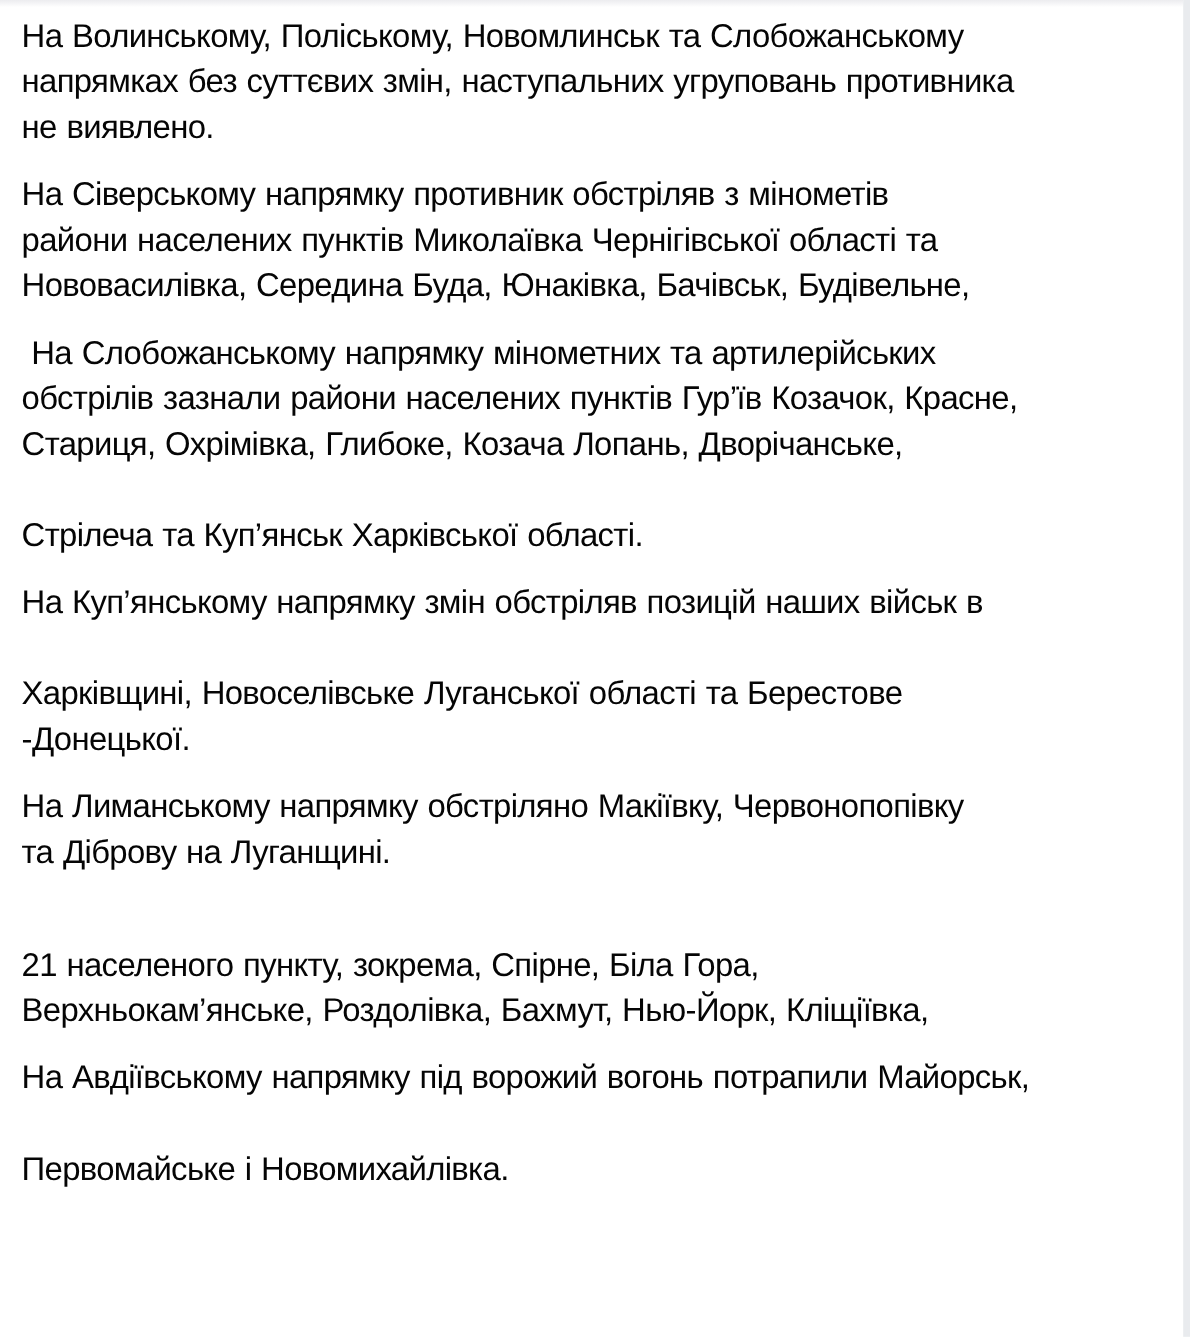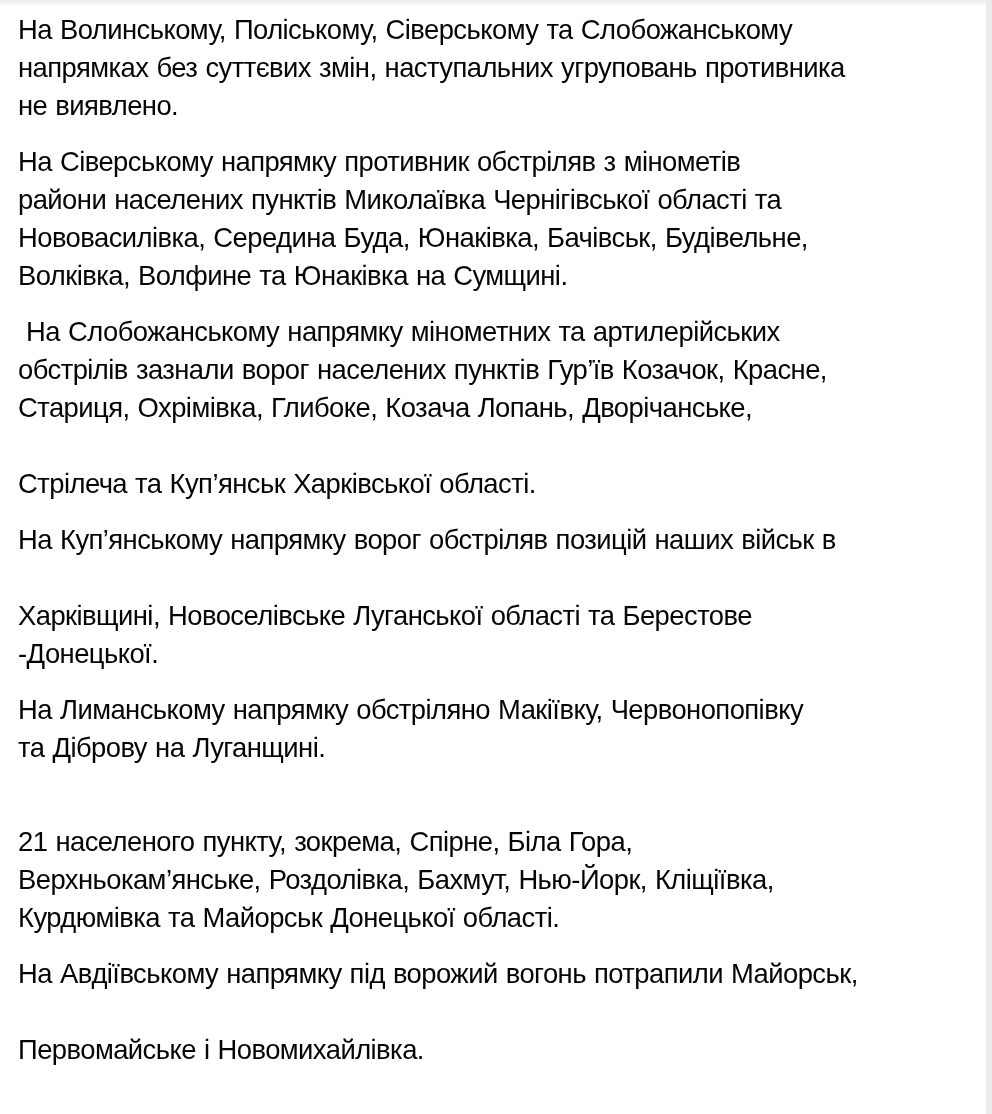--- a/index.html
+++ b/index.html
@@ -44,51 +44,49 @@
     }
   </style>
 </head>
 <body>
 
 <div class="top-edge"></div>
 <div class="right-strip"></div>
 
 <div class="post">
   <p>
-    <span>На Волинському, Поліському, Сіверському та Слобожанському</span><br>
+    <span>На Волинському, Поліському, Новомлинськ та Слобожанському</span><br>
     <span>напрямках без суттєвих змін, наступальних угруповань противника</span><br>
     <span>не виявлено.</span>
   </p>
   <p>
     <span>На Сіверському напрямку противник обстріляв з мінометів</span><br>
     <span>райони населених пунктів Миколаївка Чернігівської області та</span><br>
     <span>Нововасилівка, Середина Буда, Юнаківка, Бачівськ, Будівельне,</span><br>
-    <span>Волківка, Волфине та Юнаківка на Сумщині.</span>
   </p>
   <p>
     <span>&nbsp;На Слобожанському напрямку мінометних та артилерійських</span><br>
-    <span>обстрілів зазнали ворог населених пунктів Гур’їв Козачок, Красне,</span><br>
+    <span>обстрілів зазнали райони населених пунктів Гур’їв Козачок, Красне,</span><br>
     <span>Стариця, Охрімівка, Глибоке, Козача Лопань, Дворічанське,</span><br>
     <br>
     <span>Стрілеча та Куп’янськ Харківської області.</span>
   </p>
   <p>
-    <span>На Куп’янському напрямку ворог обстріляв позицій наших військ в</span><br>
+    <span>На Куп’янському напрямку змін обстріляв позицій наших військ в</span><br>
     <br>
     <span>Харківщині, Новоселівське Луганської області та Берестове</span><br>
     <span>-Донецької.</span>
   </p>
   <p>
     <span>На Лиманському напрямку обстріляно Макіївку, Червонопопівку</span><br>
     <span>та Діброву на Луганщині.</span>
   </p>
   <p>
     <br>
     <span>21 населеного пункту, зокрема, Спірне, Біла Гора,</span><br>
     <span>Верхньокам’янське, Роздолівка, Бахмут, Нью-Йорк, Кліщіївка,</span><br>
-    <span>Курдюмівка та Майорськ Донецької області.</span>
   </p>
   <p>
     <span>На Авдіївському напрямку під ворожий вогонь потрапили Майорськ,</span><br>
     <br>
     <span>Первомайське і Новомихайлівка.</span>
   </p>
 </div>
 
 </body></html>

